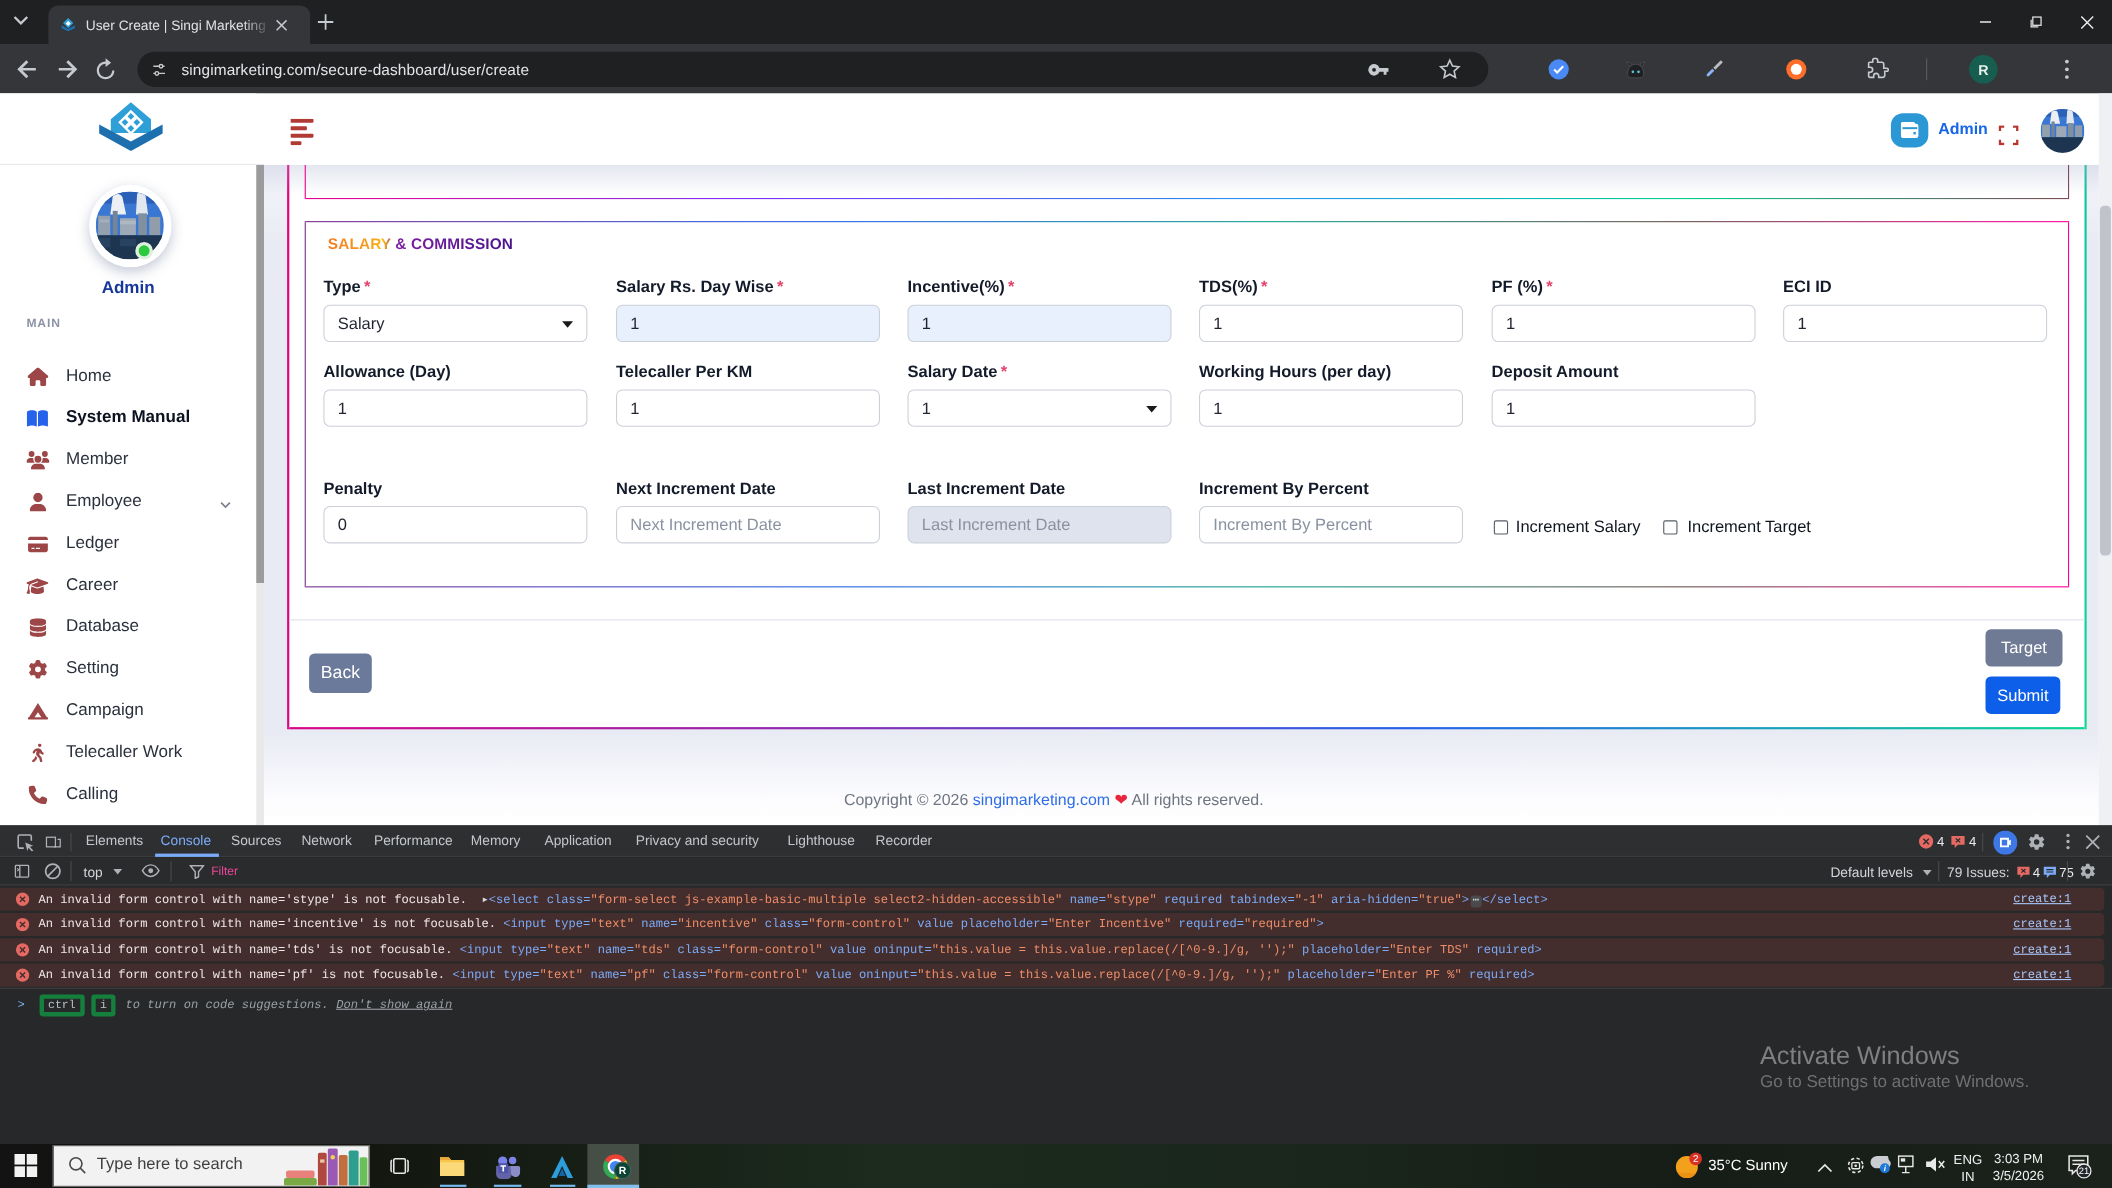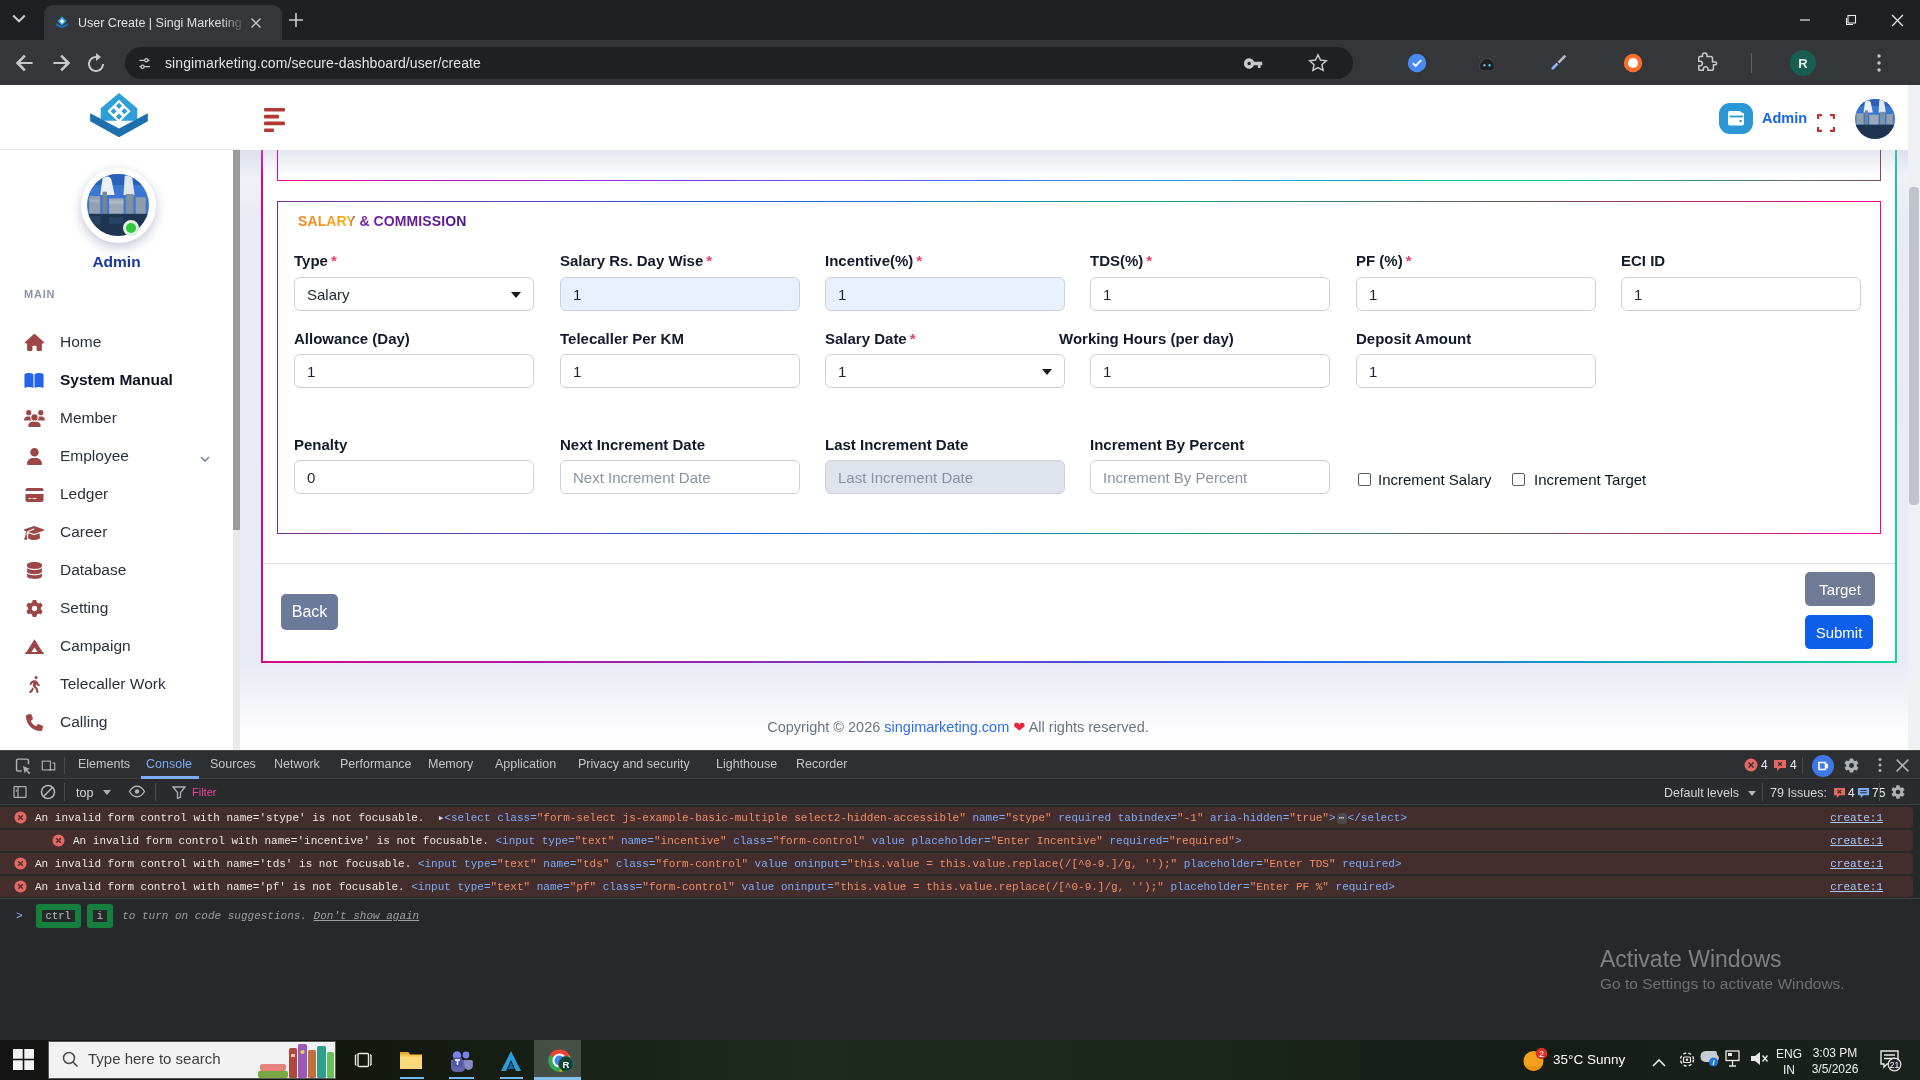--- a/index.html
+++ b/index.html
@@ -56,21 +56,21 @@
 
 
 #devtools { left:0; top:750px; width:1920px; height:290px; background:#272829; border-top:1px solid #47484a; }
 #dtt1 { left:0; top:751px; width:1920px; height:28px; background:#2e2f31; border-bottom:1px solid #3e3f41; }
 #dtt2 { left:0; top:780px; width:1920px; height:25px; background:#2a2b2d; border-bottom:1px solid #3e3f41; }
 .dttab { position:absolute; top:757px; font-size:12.5px; color:#c3c7cc; }
 .crow { position:absolute; left:0; width:1913px; height:21px; background:#432d2d; border-radius:0 4px 4px 0; font-family:"Liberation Mono",monospace; font-size:11px; display:flex; align-items:center; color:#f0e7e7; white-space:nowrap; }
 .tag { color:#7cacf8; }
 .val { color:#ef8e68; }
 .lnk { position:absolute; right:30px; color:#a8c7fa; text-decoration:underline; font-family:"Liberation Mono",monospace; font-size:11px; }
-.key { border:6px solid #15803d; border-radius:3px; padding:0 4px; font-size:10.5px; margin:0 3px; color:#bdc1c6; }
+.key { border:4px solid #15803d; border-radius:3px; padding:0 4px; font-size:10.5px; margin:0 3px; color:#bdc1c6; }
 
 
 #taskbar { left:0; top:1040px; width:1920px; height:40px; background:linear-gradient(90deg,#121312 0%,#13170f 18%,#1c2b1e 42%,#1a261b 62%,#161d17 80%,#1b221c 100%); }
 #searchbox { left:48px; top:1041px; width:288px; height:38px; background:#f2f2f2; border:1px solid #5a5a5a; display:flex; align-items:center; overflow:hidden; }
 .trtxt { color:#eef1f3; font-size:12px; text-align:center; line-height:1.35; }
 </style>
 </head>
 <body>
 <div id="stage">
 
@@ -184,21 +184,21 @@
   <div class="abs ctrl" style="left:294px;top:277px;">Salary<span class="caret"></span></div>
   <div class="abs ctrl blue" style="left:560px;top:277px;">1</div>
   <div class="abs ctrl blue" style="left:825px;top:277px;">1</div>
   <div class="abs ctrl" style="left:1090px;top:277px;">1</div>
   <div class="abs ctrl" style="left:1356px;top:277px;">1</div>
   <div class="abs ctrl" style="left:1621px;top:277px;">1</div>
 
   <div class="abs flabel" style="left:294px;top:330px;">Allowance (Day)</div>
   <div class="abs flabel" style="left:560px;top:330px;">Telecaller Per KM</div>
   <div class="abs flabel" style="left:825px;top:330px;">Salary Date<span class="req">*</span></div>
-  <div class="abs flabel" style="left:1059px;top:330px;">Working Hours (per day)</div>
+  <div class="abs flabel" style="left:1090px;top:330px;">Working Hours (per day)</div>
   <div class="abs flabel" style="left:1356px;top:330px;">Deposit Amount</div>
 
   <div class="abs ctrl" style="left:294px;top:354px;">1</div>
   <div class="abs ctrl" style="left:560px;top:354px;">1</div>
   <div class="abs ctrl" style="left:825px;top:354px;">1<span class="caret"></span></div>
   <div class="abs ctrl" style="left:1090px;top:354px;">1</div>
   <div class="abs ctrl" style="left:1356px;top:354px;">1</div>
 
   <div class="abs flabel" style="left:294px;top:436px;">Penalty</div>
   <div class="abs flabel" style="left:560px;top:436px;">Next Increment Date</div>
@@ -517,21 +517,21 @@
       </svg></div>
 
   <div class="crow" style="top:807px;">
       <svg style="margin-left:14px;flex:none;" width="13" height="13" viewBox="0 0 14 14">
         <circle cx="7" cy="7" r="6.5" fill="#e46962"></circle>
         <path d="M4.5 4.5l5 5M9.5 4.5l-5 5" stroke="#432d2d" stroke-width="1.4"></path>
       </svg>
       <span style="margin-left:8px;">An invalid form control with name='stype' is not focusable.&nbsp;&nbsp;<span style="color:#d5d9de;">▸</span><span class="tag">&lt;select</span> <span class="tag">class=</span><span class="val">"form-select js-example-basic-multiple select2-hidden-accessible"</span> <span class="tag">name=</span><span class="val">"stype"</span> <span class="tag">required tabindex=</span><span class="val">"-1"</span> <span class="tag">aria-hidden=</span><span class="val">"true"</span><span class="tag">&gt;</span><span style="background:#4a4a4c;color:#d5d9de;border-radius:3px;padding:0 2px;margin:0 1px;font-size:10px;">⋯</span><span class="tag">&lt;/select&gt;</span></span>
       <span class="lnk">create:1</span>
     </div>
-  <div class="crow" style="top:830px;padding-left:38px;">
+  <div class="crow" style="top:830px;">
       <svg style="margin-left:14px;flex:none;" width="13" height="13" viewBox="0 0 14 14">
         <circle cx="7" cy="7" r="6.5" fill="#e46962"></circle>
         <path d="M4.5 4.5l5 5M9.5 4.5l-5 5" stroke="#432d2d" stroke-width="1.4"></path>
       </svg>
       <span style="margin-left:8px;">An invalid form control with name='incentive' is not focusable. <span class="tag">&lt;input</span> <span class="tag">type=</span><span class="val">"text"</span> <span class="tag">name=</span><span class="val">"incentive"</span> <span class="tag">class=</span><span class="val">"form-control"</span> <span class="tag">value placeholder=</span><span class="val">"Enter Incentive"</span> <span class="tag">required=</span><span class="val">"required"</span><span class="tag">&gt;</span></span>
       <span class="lnk">create:1</span>
     </div>
   <div class="crow" style="top:853px;">
       <svg style="margin-left:14px;flex:none;" width="13" height="13" viewBox="0 0 14 14">
         <circle cx="7" cy="7" r="6.5" fill="#e46962"></circle>

